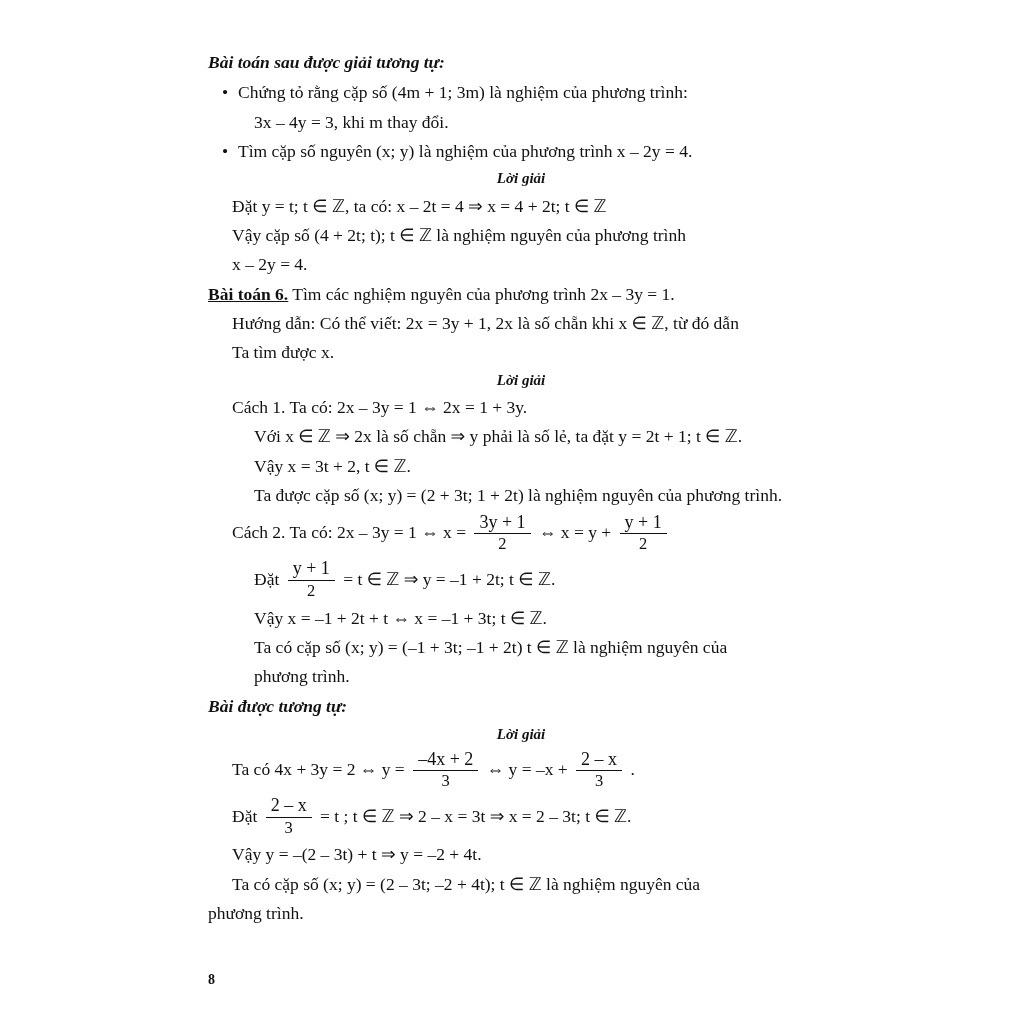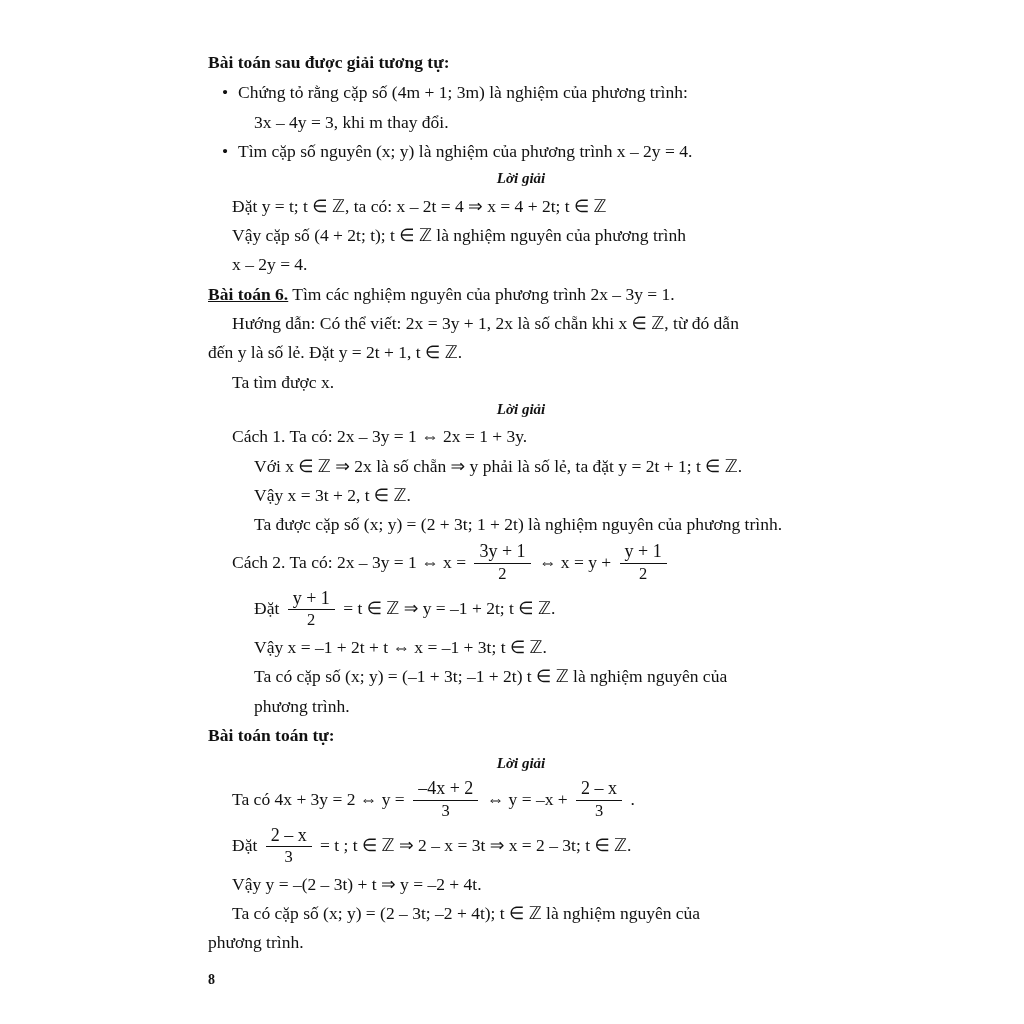--- a/index.html
+++ b/index.html
@@ -26,20 +26,21 @@
     line-height: 1.62;
   }
   .ital {
   }
   .blk {
     margin: 0 0 1px 0;
   }
   .heading {
     font-weight: bold;
     margin: 0 0 2px 0;
+    font-style: italic;
   }
   .bullet-list {
     margin: 0;
     padding: 0;
     list-style: none;
   }
   .bullet-item {
     position: relative;
     padding-left: 30px;
     margin-bottom: 1px;
@@ -126,21 +127,20 @@
 
     <div class="blk">
       <span class="bnum">Bài toán 6.</span>
       <span>Tìm các nghiệm nguyên của phương trình 2x – 3y = 1.</span>
     </div>
 
     <div class="blk indent1">
       <span class="ital">Hướng dẫn:</span>
       <span>Có thể viết: 2x = 3y + 1, 2x là số chẵn khi x ∈ ℤ, từ đó dẫn</span>
     </div>
-    <div class="blk">đến y là số lẻ. Đặt y = 2t + 1, t ∈ ℤ.</div>
     <div class="blk indent1">Ta tìm được x.</div>
 
     <div class="loigiai">Lời giải</div>
 
     <div class="blk indent1">
       <span class="ital">Cách 1.</span>
       <span>Ta có: 2x – 3y = 1 ⇔ 2x = 1 + 3y.</span>
     </div>
     <div class="blk indent2">Với x ∈ ℤ ⇒ 2x là số chẵn ⇒ y phải là số lẻ, ta đặt y = 2t + 1; t ∈ ℤ.</div>
     <div class="blk indent2">Vậy x = 3t + 2, t ∈ ℤ.</div>
@@ -166,21 +166,21 @@
         <span class="num">y + 1</span>
         <span class="den">2</span>
       </span>
       <span>= t ∈ ℤ ⇒ y = –1 + 2t; t ∈ ℤ.</span>
     </div>
 
     <div class="blk indent2">Vậy x = –1 + 2t + t ⇔ x = –1 + 3t; t ∈ ℤ.</div>
     <div class="blk indent2 justify">Ta có cặp số (x; y) = (–1 + 3t; –1 + 2t) t ∈ ℤ là nghiệm nguyên của</div>
     <div class="blk indent2">phương trình.</div>
 
-    <div class="heading">Bài toán toán tự:</div>
+    <div class="heading">Bài được tương tự:</div>
 
     <div class="loigiai">Lời giải</div>
 
     <div class="blk indent1 tall-line">
       <span>Ta có 4x + 3y = 2 ⇔ y =</span>
       <span class="frac">
         <span class="num">–4x + 2</span>
         <span class="den">3</span>
       </span>
       <span>⇔ y = –x +</span>

